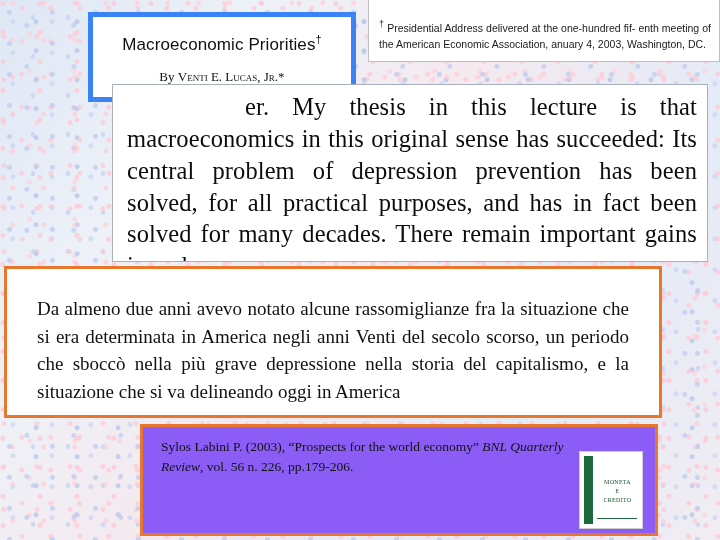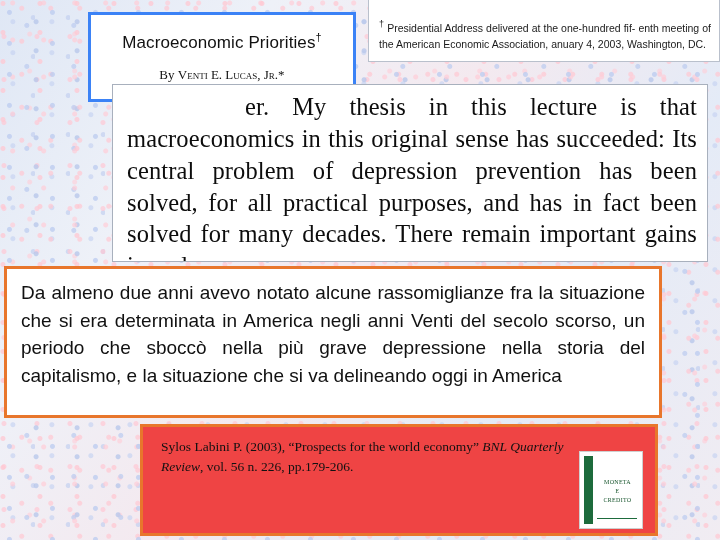--- a/index.html
+++ b/index.html
@@ -43,21 +43,21 @@
     background: #ffffff;
     box-sizing: border-box;
   }
 
   
   #title-clip {
     left: 88px;
     top: 12px;
     width: 268px;
     height: 90px;
-    border: 3px solid #3b82f6;
+    border: 5px solid #3b82f6;
     padding: 10px 14px 0 14px;
     text-align: center;
   }
   #paper-title {
     font-family: "Liberation Sans", sans-serif;
     font-size: 17px;
     color: #111;
     margin: 6px 0 0 0;
     letter-spacing: .1px;
   }
@@ -116,36 +116,36 @@
     left: 4px;
     top: 266px;
     width: 658px;
     height: 152px;
     background: #ffffff;
     border: 3px solid #e8762c;
     box-sizing: border-box;
     padding: 10px 14px 8px 14px;
   }
   #italian-text {
-    margin: 0;
-    font-family: Liberation Sans, sans-serif;
+    margin: 16px;
+    font-family: Liberation Serif, serif;
     font-size: 19px;
     line-height: 1.45;
     color: #111;
     text-align: justify;
   }
 
   
   #reference-box {
     position: absolute;
     left: 140px;
     top: 424px;
     width: 518px;
     height: 112px;
-    background: #ef4444;
+    background: #8b5cf6;
     border: 3px solid #e8762c;
     box-sizing: border-box;
     padding: 10px 14px 8px 18px;
   }
   #reference-text {
     margin: 0;
     font-family: "Liberation Serif", serif;
     font-size: 13.5px;
     line-height: 1.45;
     color: #111;

